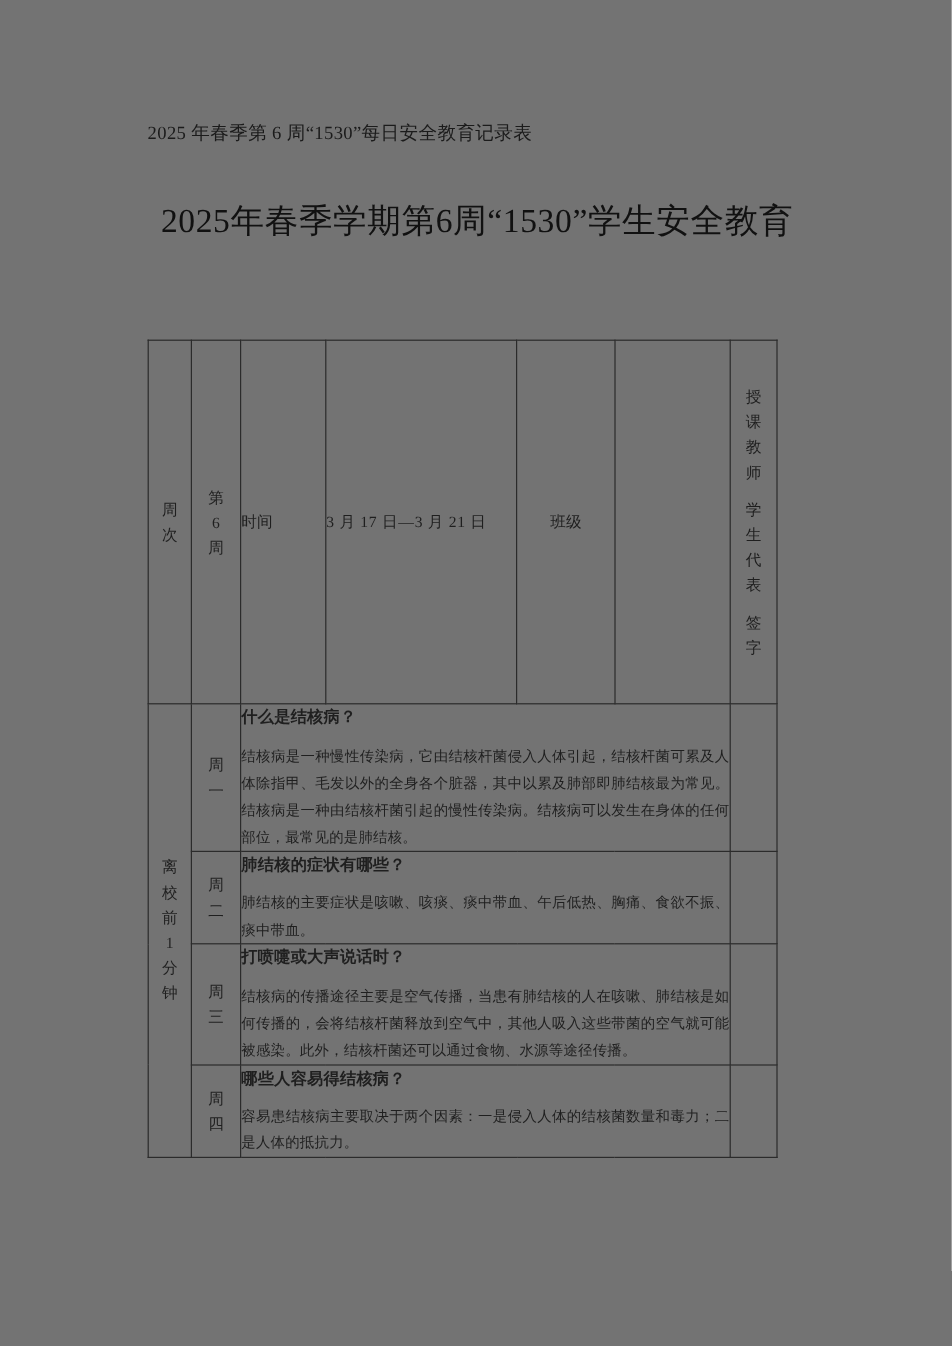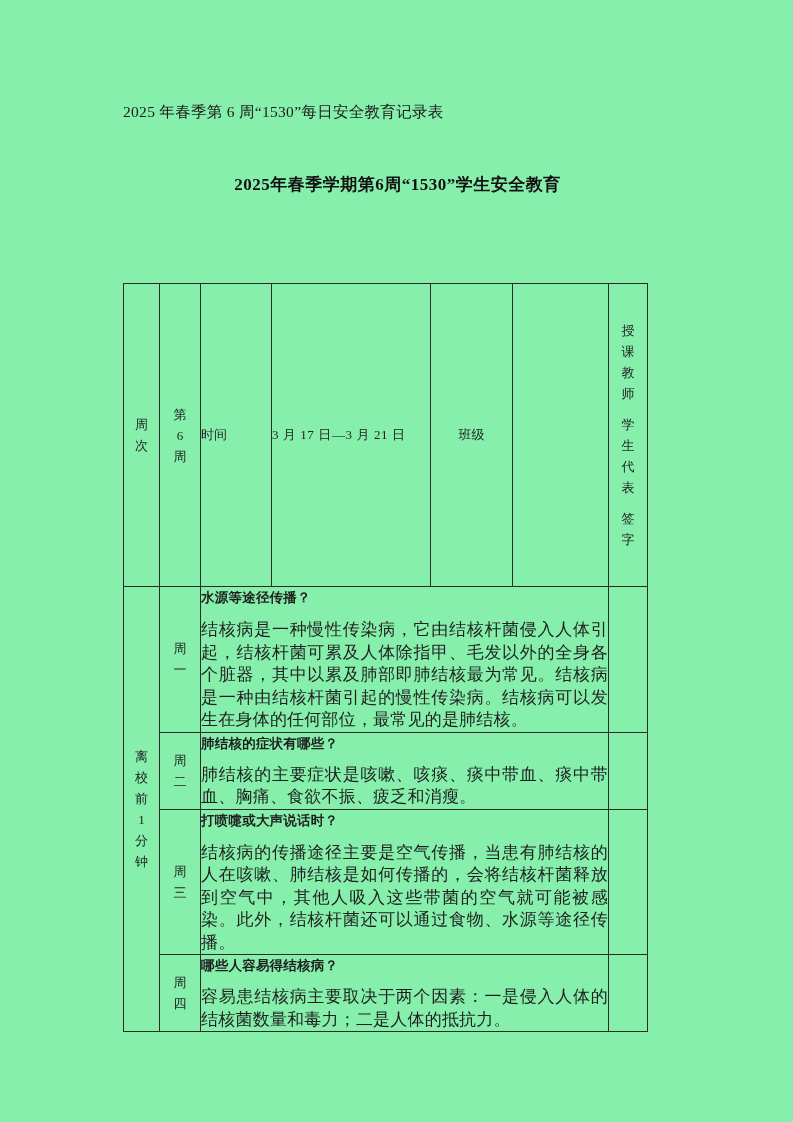--- a/index.html
+++ b/index.html
@@ -13,44 +13,44 @@
     font-family: "Liberation Serif", "DejaVu Serif", serif;
     color: #1a1a1a;
     position: relative;
     overflow: hidden;
   }
   .page {
     position: absolute;
     left: 0; top: 0;
     width: 793px;
     height: 1122px;
-    background: #86efac;
+    background: #737373;
   }
   
   .doc-header {
     position: absolute;
     left: 123px;
     top: 100px;
     width: 548px;
     font-size: 15.5px;
     line-height: 24px;
     letter-spacing: 0.3px;
     color: #1b1b1b;
     white-space: nowrap;
   }
   
   .doc-title {
     position: absolute;
     left: 110px;
     top: 163px;
     width: 575px;
     text-align: center;
-    font-size: 17px;
+    font-size: 28px;
     line-height: 44px;
-    font-weight: bold;
+    font-weight: normal;
     letter-spacing: 0.5px;
     color: #111;
   }
   
   .sheet {
     position: absolute;
     left: 123px;
     top: 283px;
     width: 525px;
     border-collapse: collapse;
@@ -100,21 +100,21 @@
     text-align: left;
   }
   .q-title {
     font-weight: bold;
     font-size: 13.5px;
     line-height: 21px;
     margin: 0 0 11px 0;
     letter-spacing: 0.2px;
   }
   .q-body {
-    font-size: 17px;
+    font-size: 12px;
     line-height: 22.5px;
     margin: 0;
     text-align: justify;
     letter-spacing: 0.2px;
   }
   .tight .q-title { margin-bottom: 10px; }
 </style>
 </head>
 <body>
 
@@ -207,40 +207,40 @@
       </td>
       <td class="daycol vtext">
         <div class="stack">
           <span>
                 <span>周</span>
                 <span>一</span>
               </span>
         </div>
       </td>
       <td class="bodycell" colspan="4">
-        <p class="q-title">水源等途径传播？</p>
+        <p class="q-title">什么是结核病？</p>
         <p class="q-body">结核病是一种慢性传染病，它由结核杆菌侵入人体引起，结核杆菌可累及人体除指甲、毛发以外的全身各个脏器，其中以累及肺部即肺结核最为常见。结核病是一种由结核杆菌引起的慢性传染病。结核病可以发生在身体的任何部位，最常见的是肺结核。</p>
       </td>
       <td class="signcol">
         <span></span>
       </td>
     </tr>
 
     <tr>
       <td class="daycol vtext">
         <div class="stack">
           <span>
                 <span>周</span>
                 <span>二</span>
               </span>
         </div>
       </td>
       <td class="bodycell tight" colspan="4">
         <p class="q-title">肺结核的症状有哪些？</p>
-        <p class="q-body">肺结核的主要症状是咳嗽、咳痰、痰中带血、痰中带血、胸痛、食欲不振、疲乏和消瘦。</p>
+        <p class="q-body">肺结核的主要症状是咳嗽、咳痰、痰中带血、午后低热、胸痛、食欲不振、痰中带血。</p>
       </td>
       <td class="signcol">
         <span></span>
       </td>
     </tr>
 
     <tr>
       <td class="daycol vtext">
         <div class="stack">
           <span>

